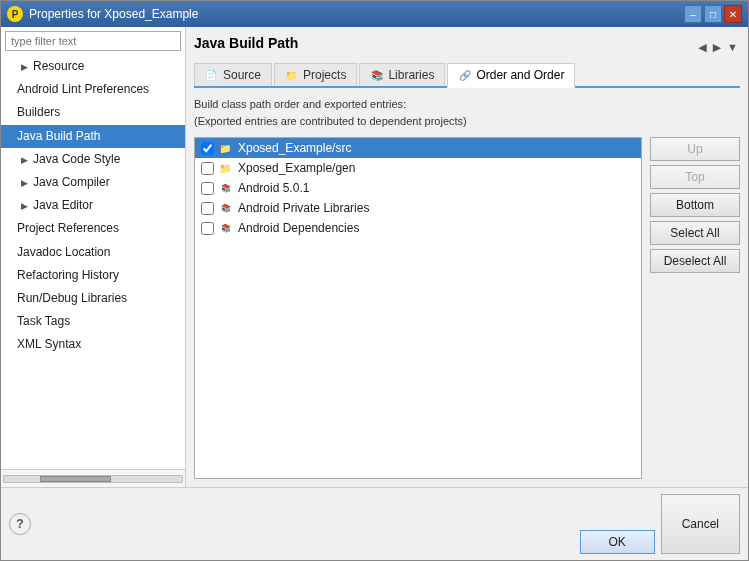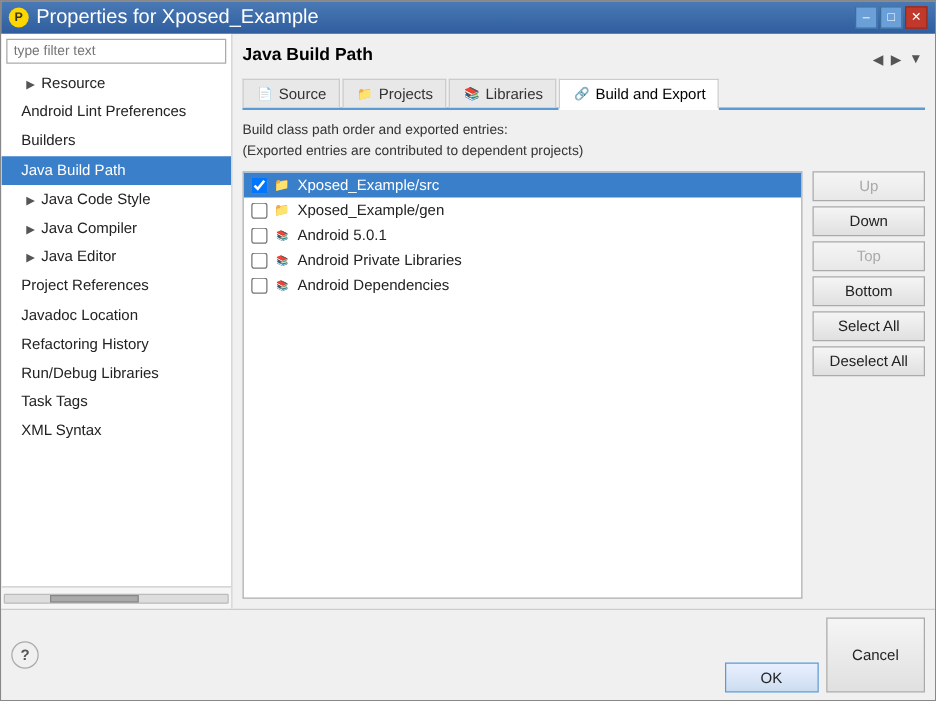--- a/index.html
+++ b/index.html
@@ -43,21 +43,21 @@
       background: #ffd700;
       border-radius: 50%;
       display: flex;
       align-items: center;
       justify-content: center;
       font-size: 10px;
       color: #333;
       font-weight: bold;
     }
     .title-text {
-      font-size: 16px;
+      font-size: 12px;
       font-weight: normal;
     }
     .title-controls {
       display: flex;
       gap: 2px;
     }
     .title-btn {
       width: 18px;
       height: 18px;
       background: #6a9fd8;
@@ -394,21 +394,21 @@
           <div class="tab">
             <span class="tab-icon">📁</span>
             <span>Projects</span>
           </div>
           <div class="tab">
             <span class="tab-icon">📚</span>
             <span>Libraries</span>
           </div>
           <div class="tab active">
             <span class="tab-icon">🔗</span>
-            <span>Build and Export</span>
+            <span>Order and Order</span>
           </div>
         </div>
 
       <div class="content-panel">
         <div class="description">
           <div>Build class path order and exported entries:</div>
           <div>(Exported entries are contributed to dependent projects)</div>
         </div>
         <div class="panel-body">
           <div class="list-box">
@@ -434,21 +434,20 @@
                 <span>Android Private Libraries</span>
               </div>
               <div class="list-item">
                 <input type="checkbox" style="">
                 <span class="item-icon item-icon-lib" style="background: none;">📚</span>
                 <span>Android Dependencies</span>
               </div>
             </div>
           <div class="button-col">
             <button class="action-btn disabled">Up</button>
-            <button class="action-btn">Down</button>
             <button class="action-btn disabled">Top</button>
             <button class="action-btn">Bottom</button>
             <button class="action-btn">Select All</button>
             <button class="action-btn">Deselect All</button>
           </div>
         </div>
       </div>
     </div>
 
   </div>

